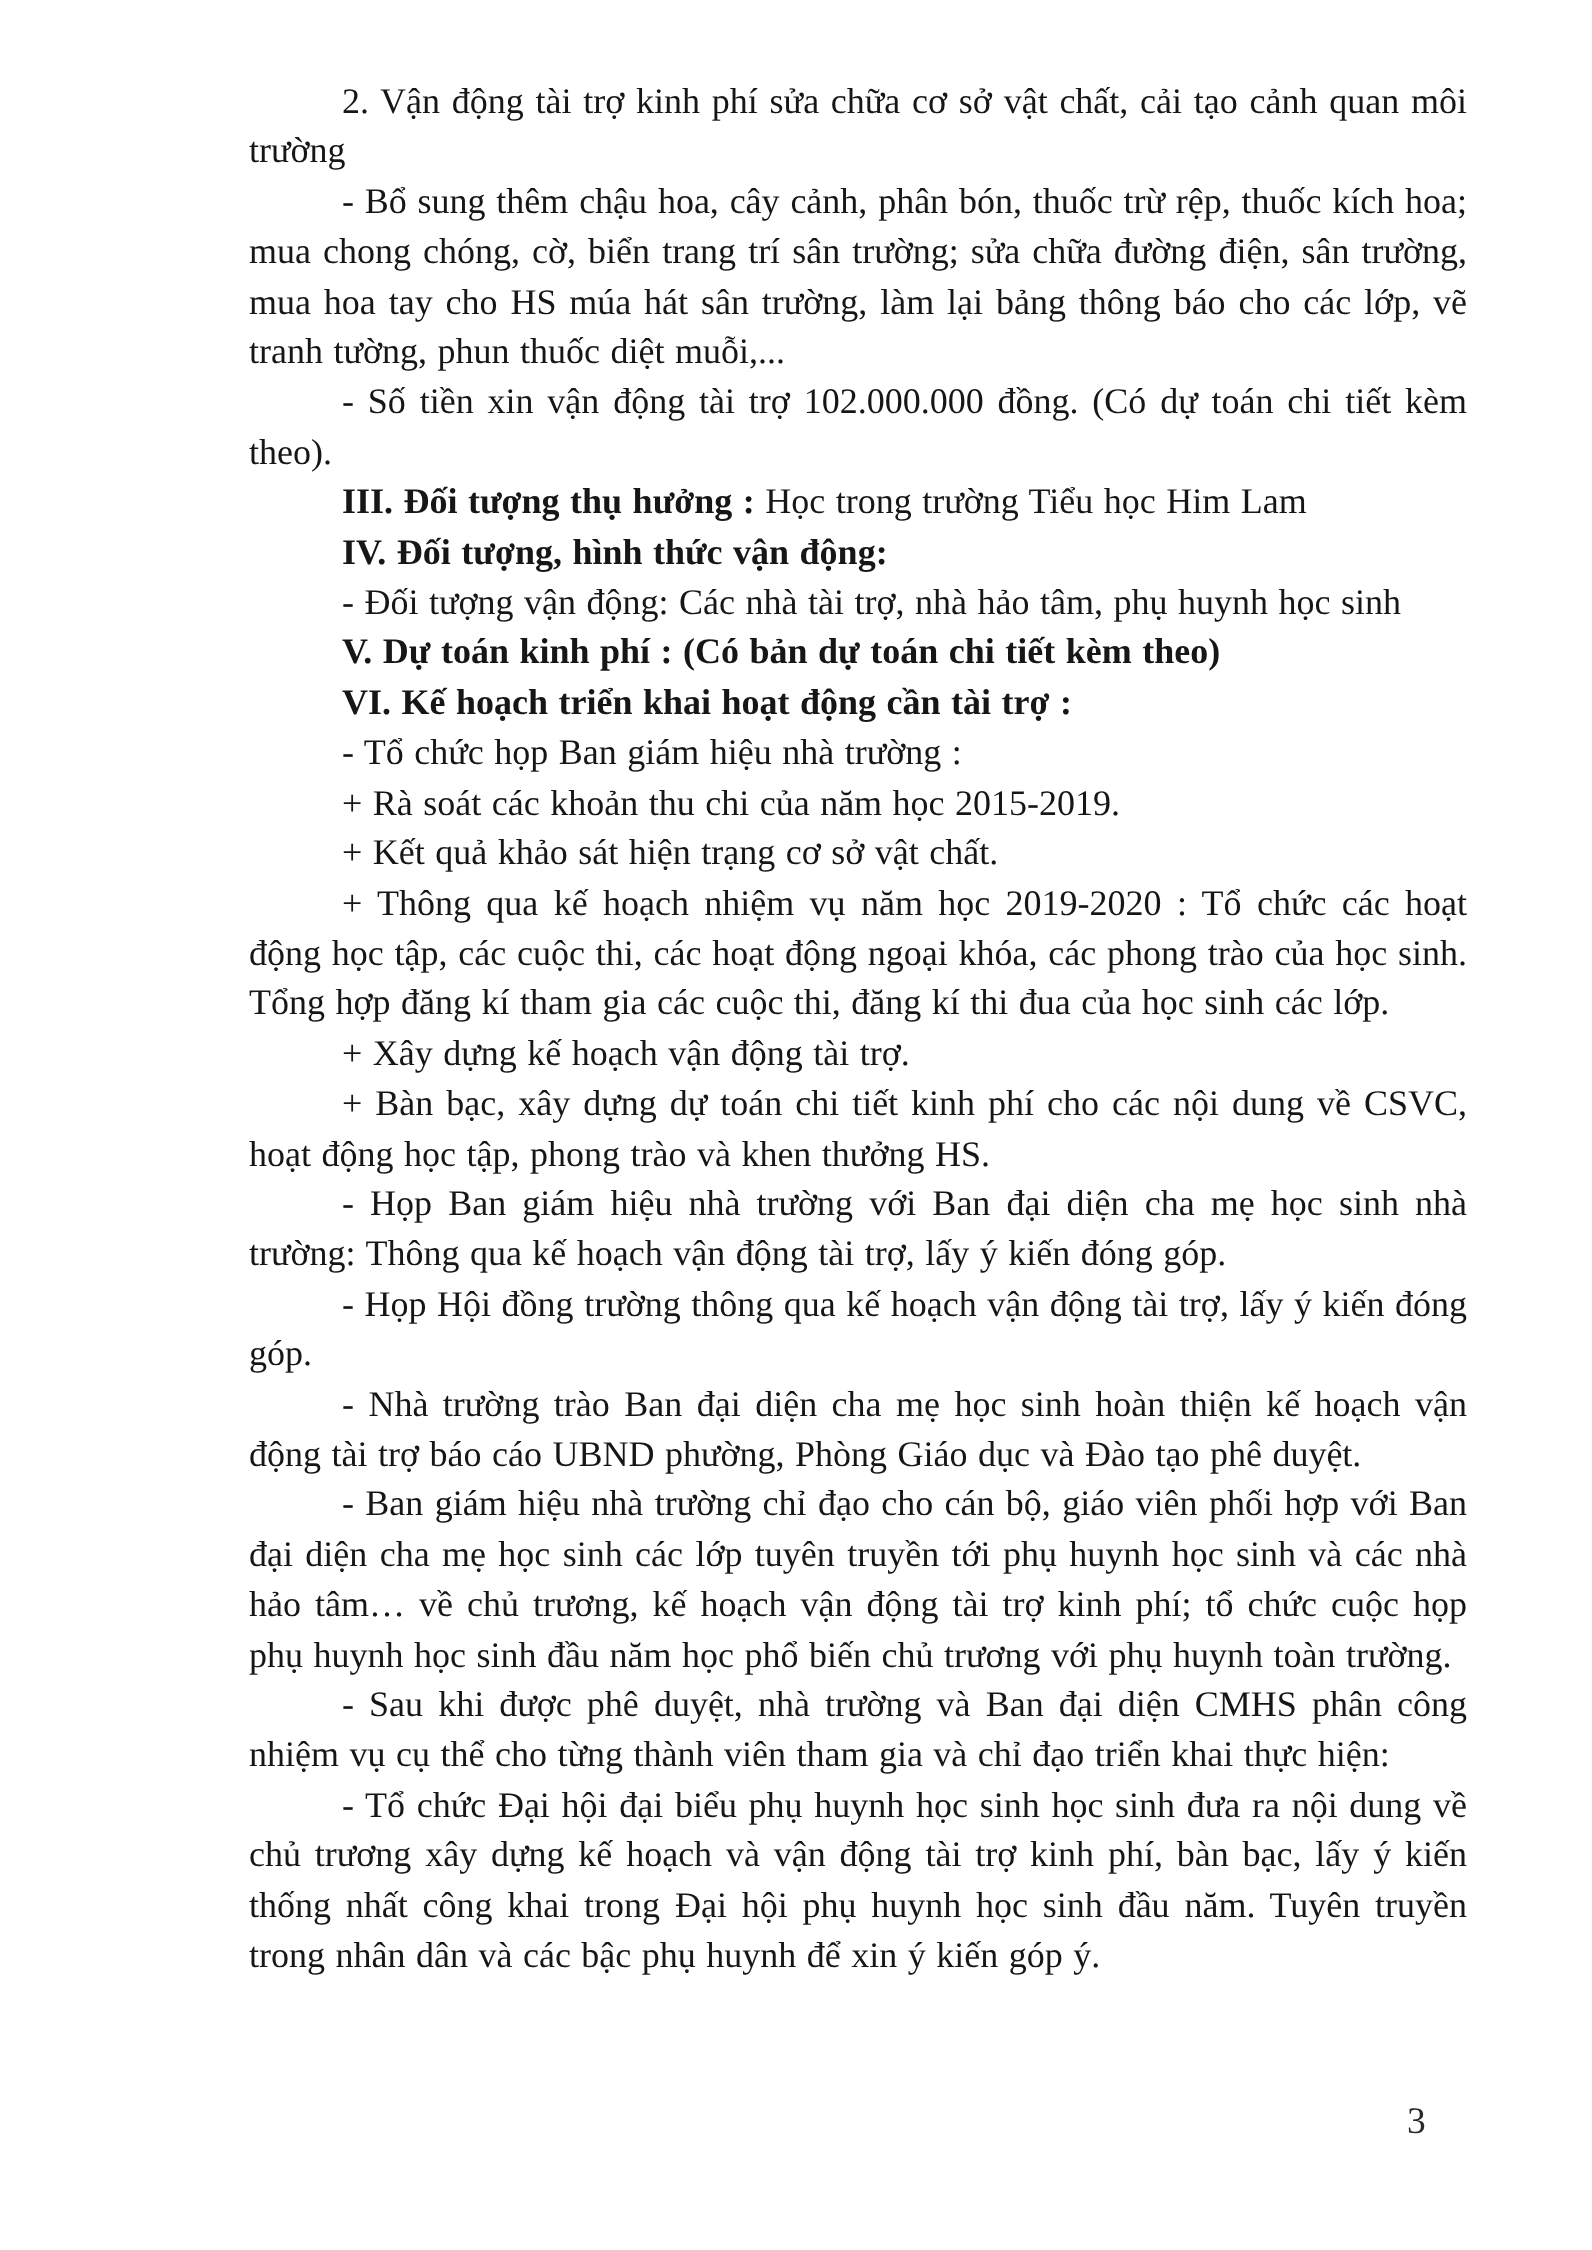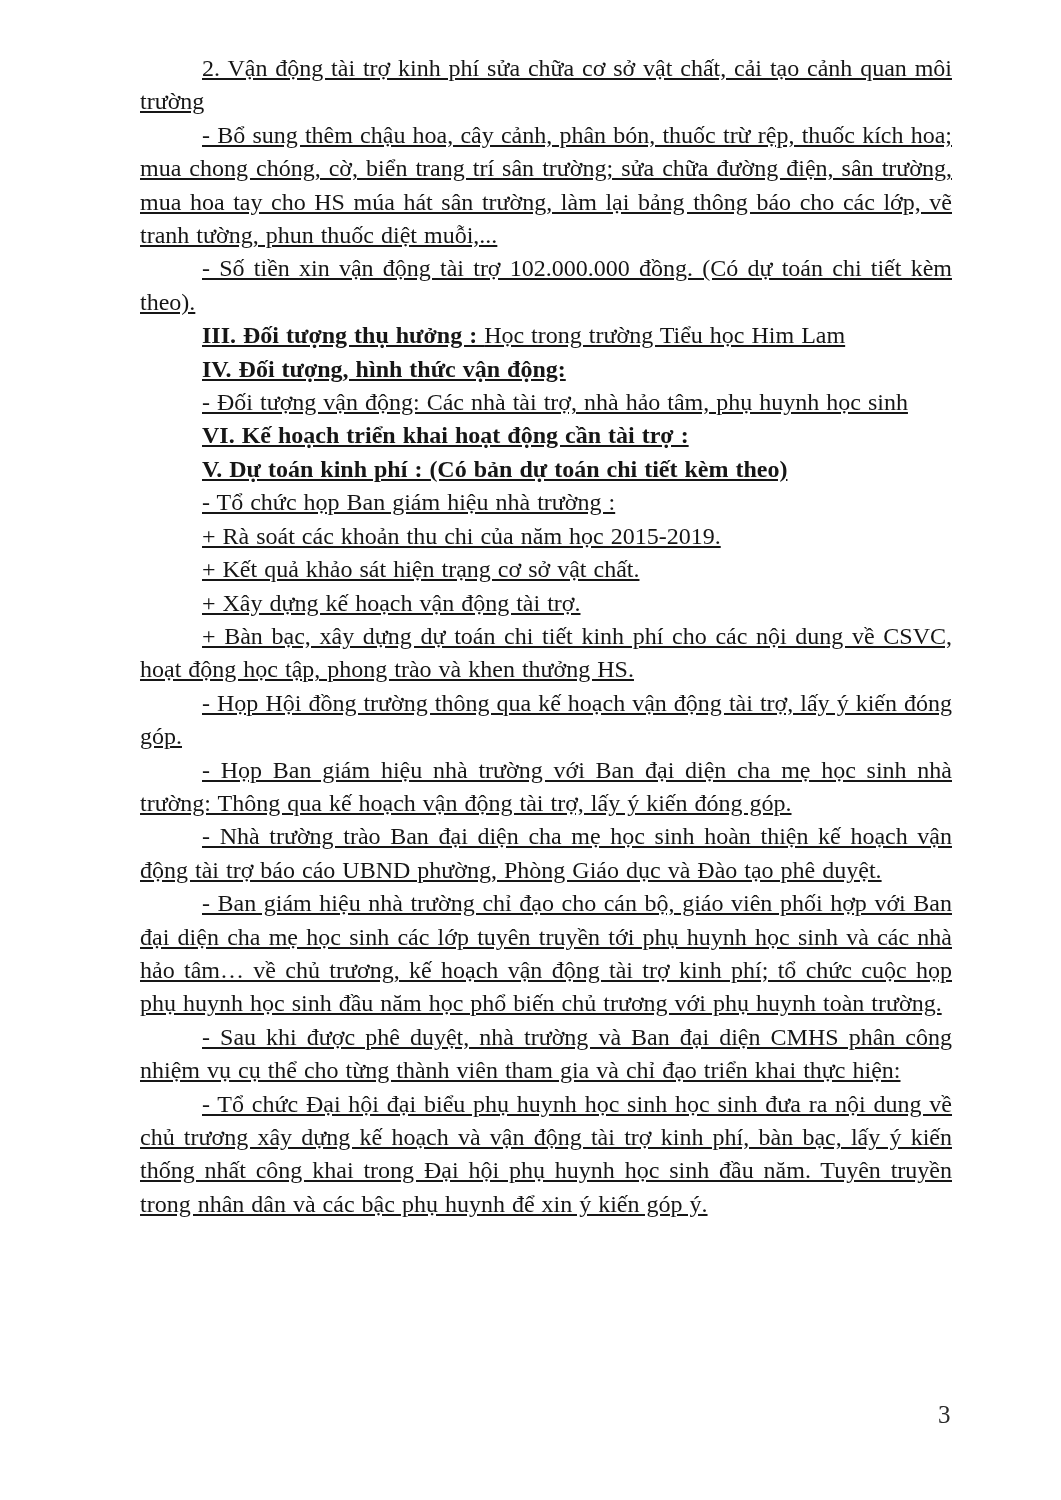--- a/index.html
+++ b/index.html
@@ -15,24 +15,23 @@
     font-family: "Liberation Serif", "DejaVu Serif", serif;
     color: #161616;
   }
   .page {
     position: absolute;
     inset: 0;
     background: #ffffff;
   }
   .doc-body {
     position: absolute;
-    left: 140px;
+    left: 166px;
     top: 52px;
     width: 812px;
-    text-decoration: underline;
   }
   .para {
     margin: 0;
     padding: 0;
     text-align: justify;
     text-indent: 62px;
     font-size: 24px;
     line-height: 33.4px;
     word-spacing: 1px;
   }
@@ -52,28 +51,29 @@
 <body>
 
 <div class="page">
   <div class="doc-body" id="doc-body">
       <p class="para"><span class="">2. Vận động tài trợ kinh phí sửa chữa cơ sở vật chất, cải tạo cảnh quan môi trường</span></p>
       <p class="para"><span class="">- Bổ sung thêm chậu hoa, cây cảnh, phân bón, thuốc trừ rệp, thuốc kích hoa; mua chong chóng, cờ, biển trang trí sân trường; sửa chữa đường điện, sân trường, mua hoa tay cho HS múa hát sân trường, làm lại bảng thông báo cho các lớp, vẽ tranh tường, phun thuốc diệt muỗi,...</span></p>
       <p class="para"><span class="">- Số tiền xin vận động tài trợ 102.000.000 đồng. (Có dự toán chi tiết kèm theo).</span></p>
       <p class="para"><span class="bold">III. Đối tượng thụ hưởng : </span><span class="">Học trong trường Tiểu học Him Lam</span></p>
       <p class="para"><span class="bold">IV. Đối tượng, hình thức vận động:</span></p>
       <p class="para"><span class="">- Đối tượng vận động: Các nhà tài trợ, nhà hảo tâm, phụ huynh học sinh</span></p>
+      <p class="para"><span class="bold">V. Dự toán kinh phí : (Có bản dự toán chi tiết kèm theo)</span></p>
       <p class="para"><span class="bold">VI. Kế hoạch triển khai hoạt động cần tài trợ :</span></p>
-      <p class="para"><span class="bold">V. Dự toán kinh phí : (Có bản dự toán chi tiết kèm theo)</span></p>
       <p class="para"><span class="">- Tổ chức họp Ban giám hiệu nhà trường :</span></p>
       <p class="para"><span class="">+ Rà soát các khoản thu chi của năm học 2015-2019.</span></p>
       <p class="para"><span class="">+ Kết quả khảo sát hiện trạng cơ sở vật chất.</span></p>
+      <p class="para"><span class="">+ Thông qua kế hoạch nhiệm vụ năm học 2019-2020 : Tổ chức các hoạt động học tập, các cuộc thi, các hoạt động ngoại khóa, các phong trào của học sinh. Tổng hợp đăng kí tham gia các cuộc thi, đăng kí thi đua của học sinh các lớp.</span></p>
       <p class="para"><span class="">+ Xây dựng kế hoạch vận động tài trợ.</span></p>
       <p class="para"><span class="">+ Bàn bạc, xây dựng dự toán chi tiết kinh phí cho các nội dung về CSVC, hoạt động học tập, phong trào và khen thưởng HS.</span></p>
+      <p class="para"><span class="">- Họp Ban giám hiệu nhà trường với Ban đại diện cha mẹ học sinh nhà trường: Thông qua kế hoạch vận động tài trợ, lấy ý kiến đóng góp.</span></p>
       <p class="para"><span class="">- Họp Hội đồng trường thông qua kế hoạch vận động tài trợ, lấy ý kiến đóng góp.</span></p>
-      <p class="para"><span class="">- Họp Ban giám hiệu nhà trường với Ban đại diện cha mẹ học sinh nhà trường: Thông qua kế hoạch vận động tài trợ, lấy ý kiến đóng góp.</span></p>
       <p class="para"><span class="">- Nhà trường trào Ban đại diện cha mẹ học sinh hoàn thiện kế hoạch vận động tài trợ báo cáo UBND phường, Phòng Giáo dục và Đào tạo phê duyệt.</span></p>
       <p class="para"><span class="">- Ban giám hiệu nhà trường chỉ đạo cho cán bộ, giáo viên phối hợp với Ban đại diện cha mẹ học sinh các lớp tuyên truyền tới phụ huynh học sinh và các nhà hảo tâm… về chủ trương, kế hoạch vận động tài trợ kinh phí; tổ chức cuộc họp phụ huynh học sinh đầu năm học phổ biến chủ trương với phụ huynh toàn trường.</span></p>
       <p class="para"><span class="">- Sau khi được phê duyệt, nhà trường và Ban đại diện CMHS phân công nhiệm vụ cụ thể cho từng thành viên tham gia và chỉ đạo triển khai thực hiện:</span></p>
       <p class="para"><span class="">- Tổ chức Đại hội đại biểu phụ huynh học sinh học sinh đưa ra nội dung về chủ trương xây dựng kế hoạch và vận động tài trợ kinh phí, bàn bạc, lấy ý kiến thống nhất công khai trong Đại hội phụ huynh học sinh đầu năm. Tuyên truyền trong nhân dân và các bậc phụ huynh để xin ý kiến góp ý.</span></p>
     </div>
   <div class="page-number">3</div>
 </div>
 
 </body></html>

